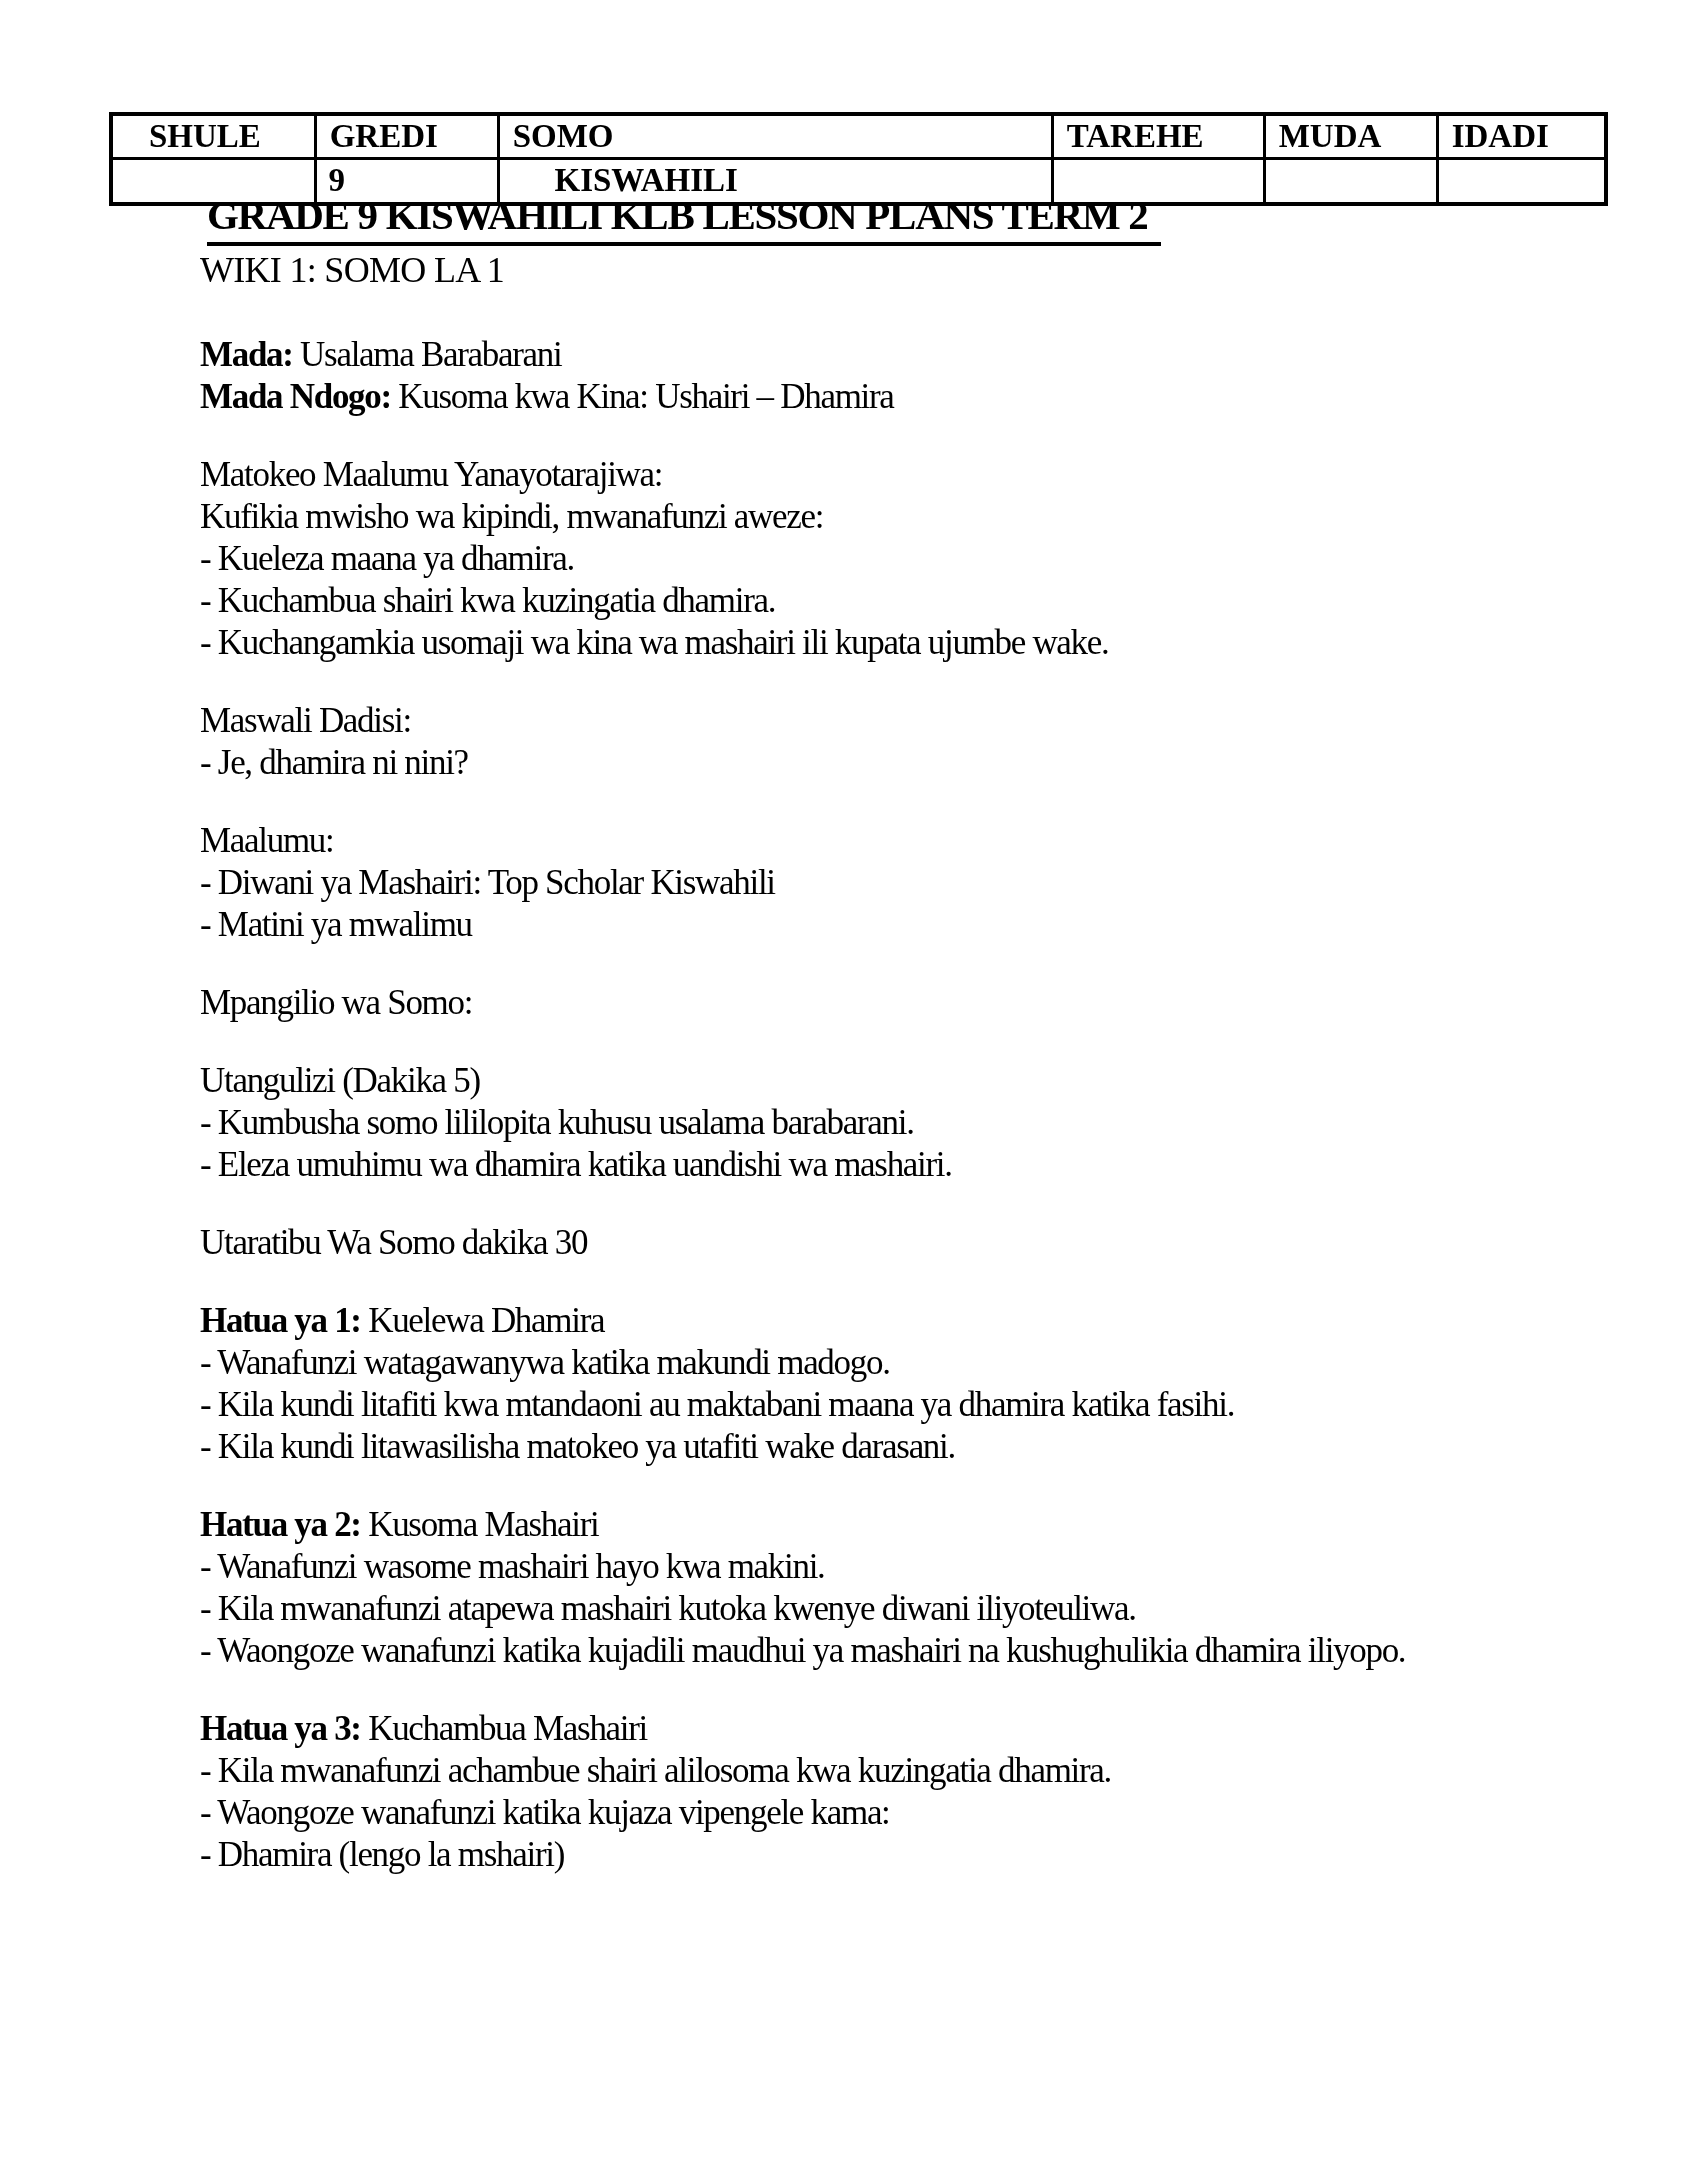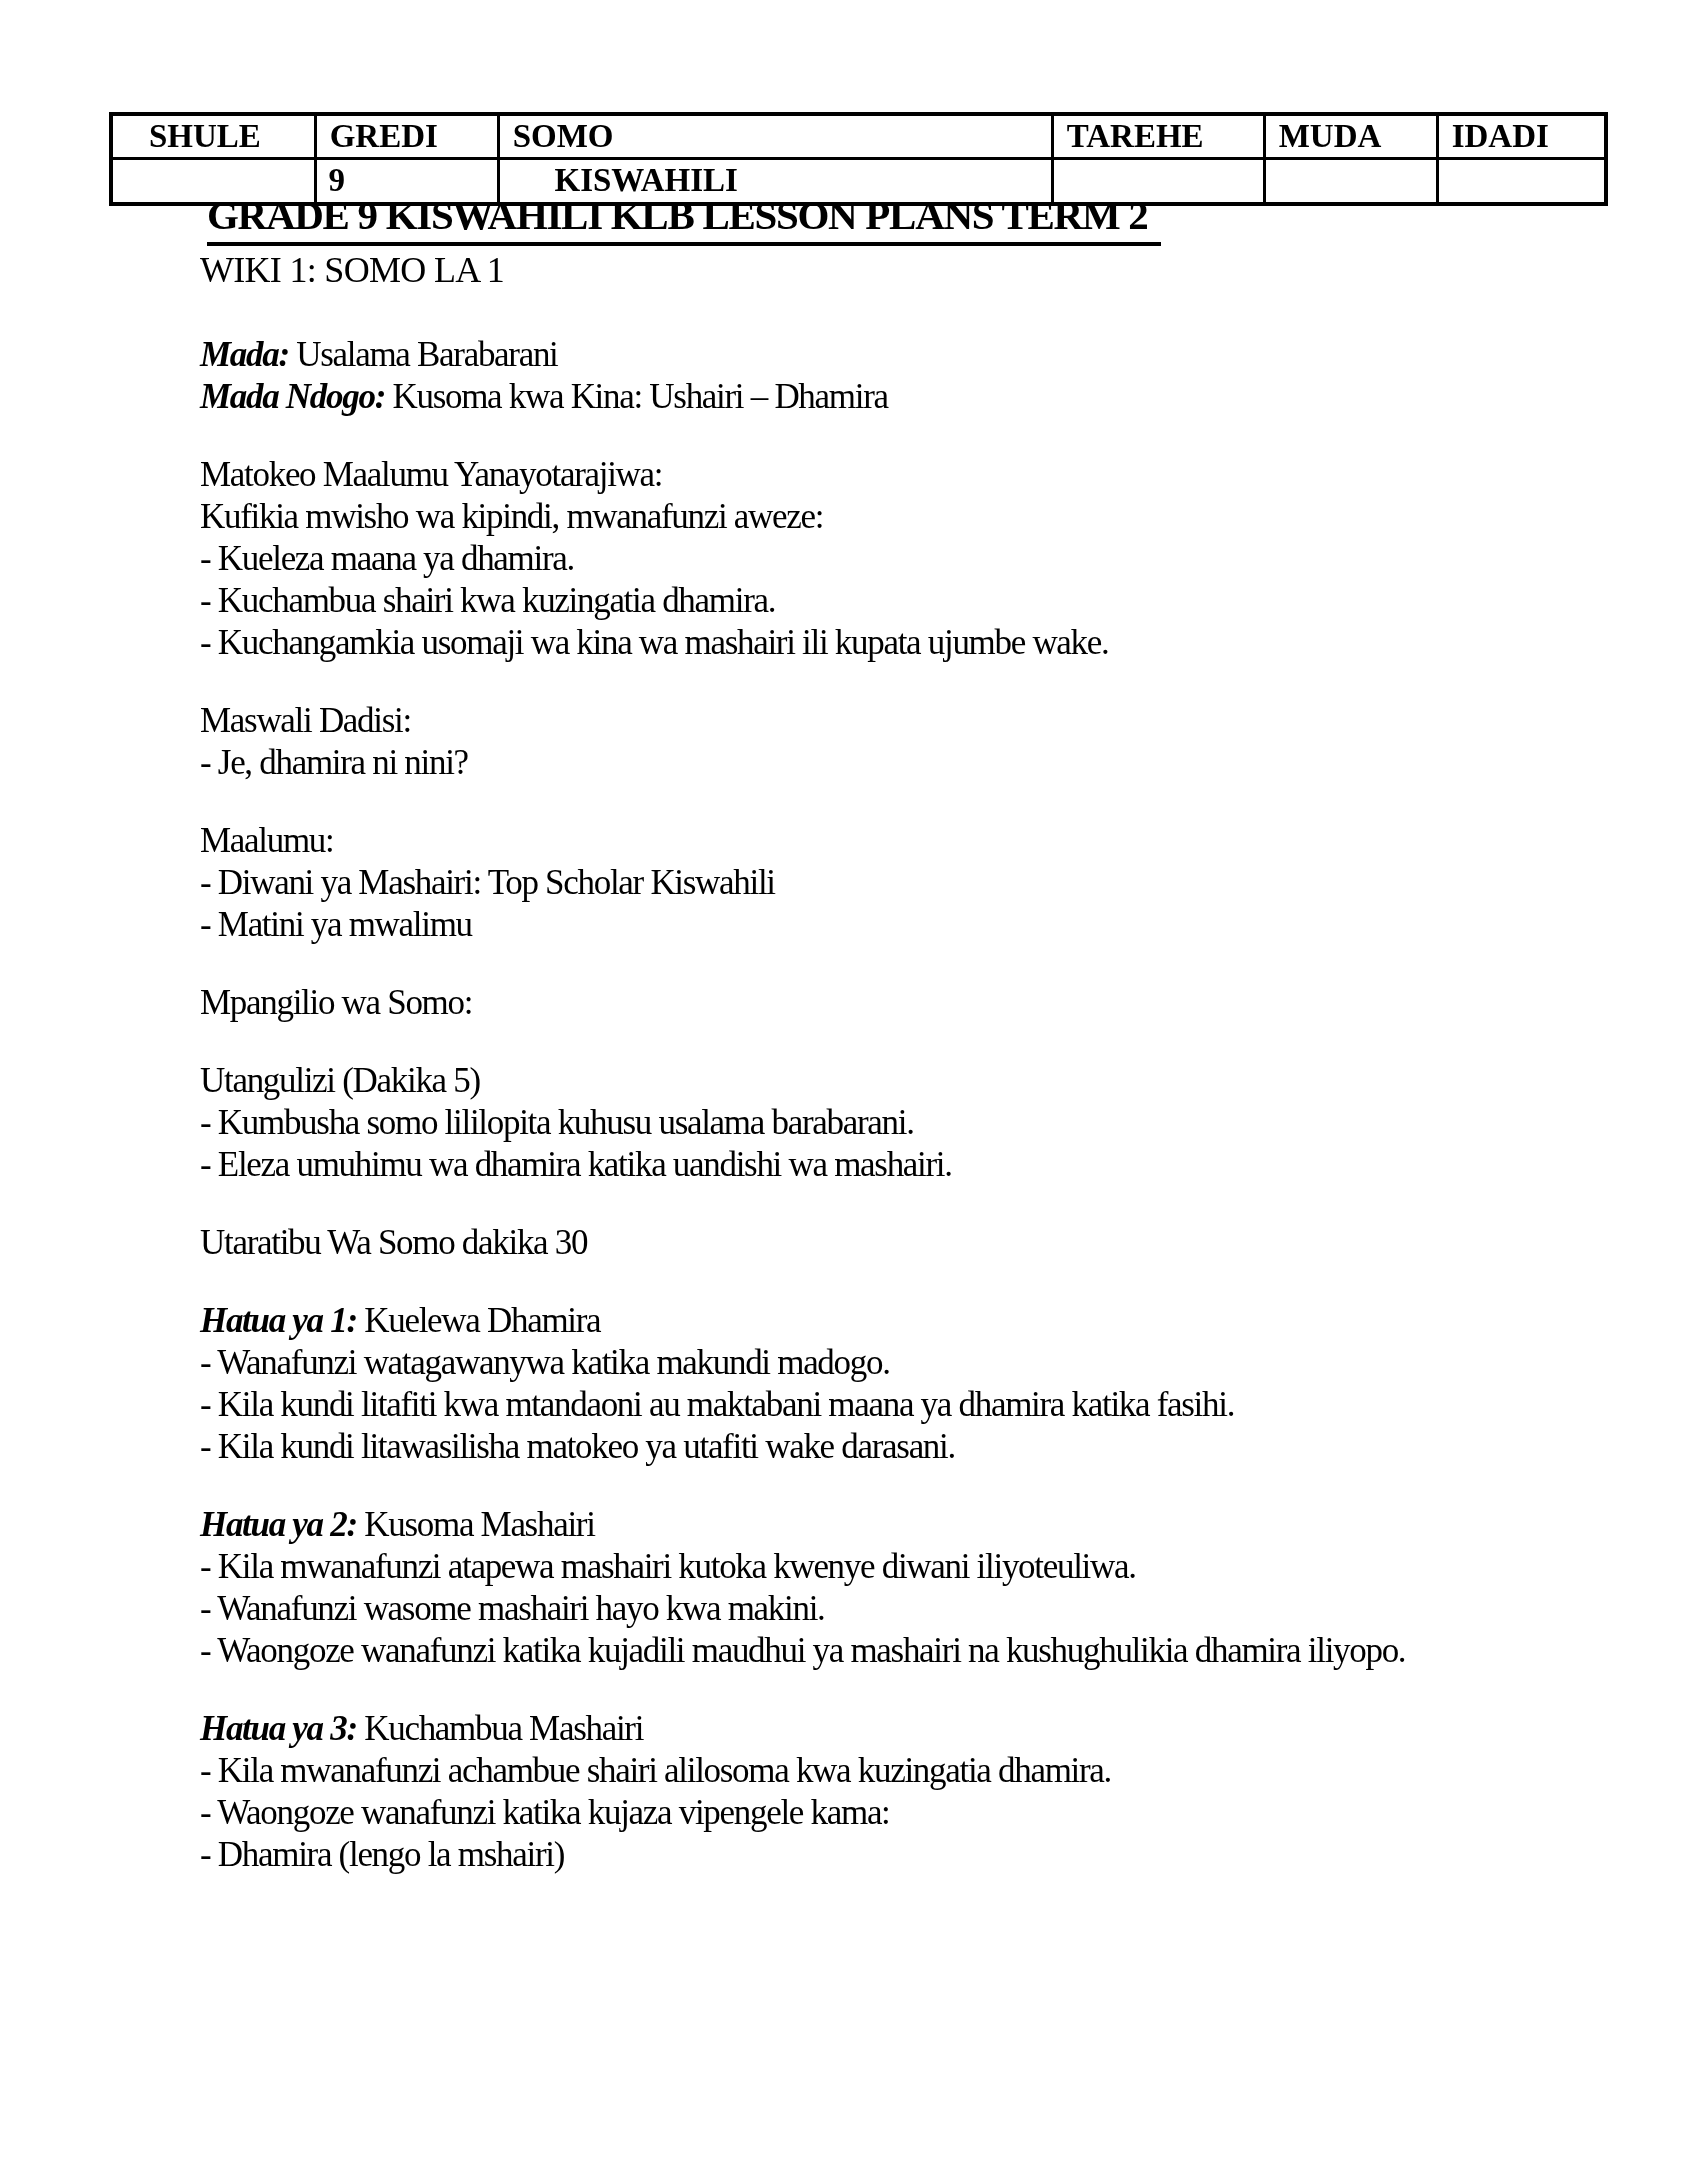--- a/index.html
+++ b/index.html
@@ -48,21 +48,21 @@
   }
 
   
   .content{
     position:absolute;left:200px;top:334px;width:1469px;
   }
   .line{
     font-size:35px;line-height:42px;
     letter-spacing:-1.3px;white-space:nowrap;
   }
-  .line .b{font-weight:bold;font-style:italic;}
+  .line .b{font-weight:bold;}
   .blank{height:36px;}
 </style>
 </head>
 <body>
 
 <div class="page">
 
   <table class="info-table">
     <colgroup>
       <col style="width:204px">
@@ -136,22 +136,22 @@
     <div class="blank"></div>
 
     <div class="line"><span class="b">Hatua ya 1:</span><span> Kuelewa Dhamira</span></div>
     <div class="line">- Wanafunzi watagawanywa katika makundi madogo.</div>
     <div class="line">- Kila kundi litafiti kwa mtandaoni au maktabani maana ya dhamira katika fasihi.</div>
     <div class="line">- Kila kundi litawasilisha matokeo ya utafiti wake darasani.</div>
 
     <div class="blank"></div>
 
     <div class="line"><span class="b">Hatua ya 2:</span><span> Kusoma Mashairi</span></div>
+    <div class="line">- Wanafunzi wasome mashairi hayo kwa makini.</div>
     <div class="line">- Kila mwanafunzi atapewa mashairi kutoka kwenye diwani iliyoteuliwa.</div>
-    <div class="line">- Wanafunzi wasome mashairi hayo kwa makini.</div>
     <div class="line">- Waongoze wanafunzi katika kujadili maudhui ya mashairi na kushughulikia dhamira iliyopo.</div>
 
     <div class="blank"></div>
 
     <div class="line"><span class="b">Hatua ya 3:</span><span> Kuchambua Mashairi</span></div>
     <div class="line">- Kila mwanafunzi achambue shairi alilosoma kwa kuzingatia dhamira.</div>
     <div class="line">- Waongoze wanafunzi katika kujaza vipengele kama:</div>
     <div class="line">- Dhamira (lengo la mshairi)</div>
 
   </div>

